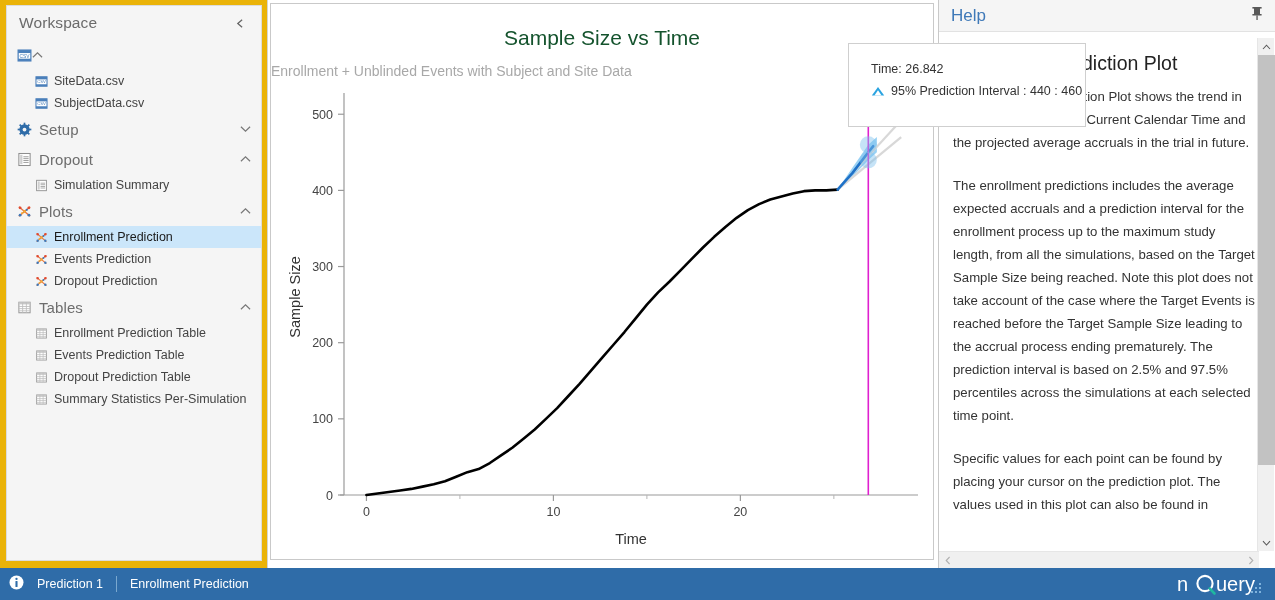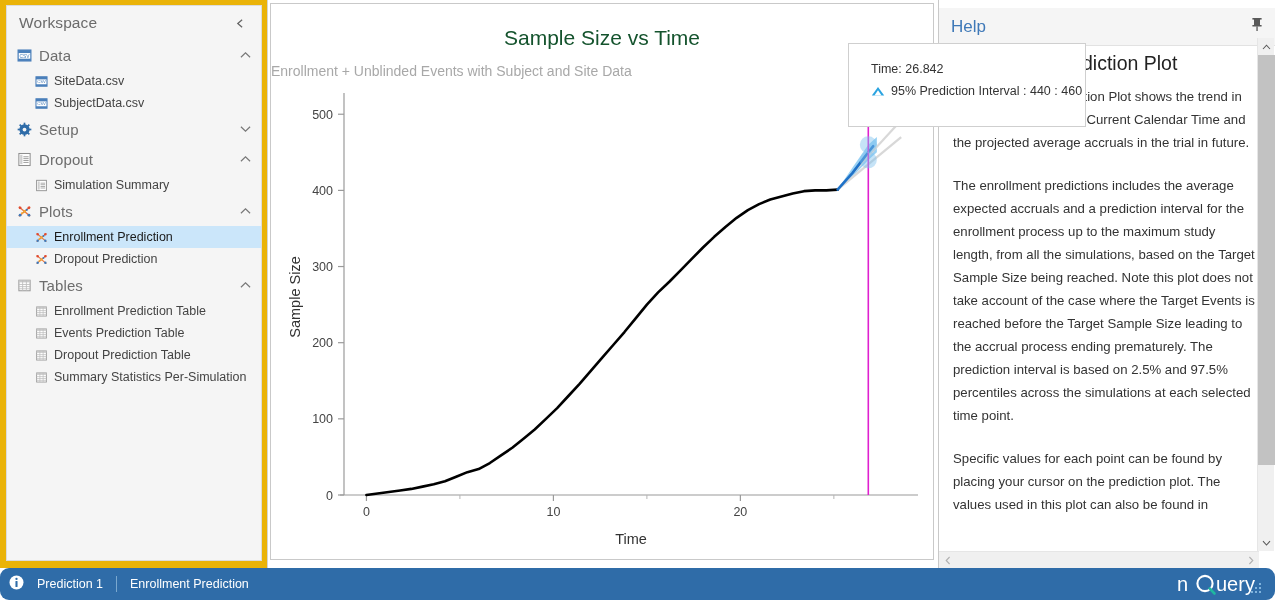--- a/index.html
+++ b/index.html
@@ -101,21 +101,21 @@
   #tt-label { font-size: 12.5px; color: #333; }
 
   
   #help-panel {
     position: absolute; left: 938px; top: 0;
     width: 337px; height: 568px;
     background: #ffffff;
     border-left: 1px solid #c9c9c9;
   }
   #help-header {
-    position: absolute; left: 0; top: 8px; width: 337px; height: 38px;
+    position: absolute; left: 0; top: 0; width: 337px; height: 32px;
     background: #f5f5f5; border-bottom: 1px solid #e2e2e2;
     display: flex; align-items: center; padding: 0 12px;
   }
   #help-title { font-size: 17px; color: #3f79b8; flex: 1; }
   #help-pin { cursor: pointer; display: block; }
   #help-body {
     position: absolute; left: 0; top: 38px;
     width: 337px; height: 513px;
     padding: 6px 18px 0 14px;
     overflow: hidden;
@@ -149,21 +149,20 @@
     width: 17px; height: 17px; display: flex; align-items: center;
     justify-content: center; font-size: 9px; color: #b0b0b0; cursor: pointer;
   }
 
   
   #statusbar {
     position: absolute; left: 0; bottom: 0; width: 1275px; height: 32px;
     background: #2f6ca8;
     display: flex; align-items: center;
     color: #ffffff;
-    border-radius: 9px;
   }
   #sb-info { margin-left: 9px; display: block; }
   #sb-pred {
     font-size: 12.5px; margin-left: 13px; color: #ffffff;
   }
   #sb-sep {
     width: 1px; height: 16px; background: #7aa8cf; margin: 0 13px;
   }
   #sb-plot { font-size: 12.5px; color: #ffffff; }
   #sb-logo {
@@ -188,21 +187,20 @@
       </div>
 
       <div class="tree" id="tree">
           <div class="grp">
             <svg viewBox="0 0 16 16" class="ico">
               <rect x="1.2" y="2.2" width="13.6" height="11.6" fill="#ffffff" stroke="#4a7fba" stroke-width="1.3"></rect>
               <rect x="1.2" y="2.2" width="13.6" height="3.2" fill="#4a7fba"></rect>
               <rect x="1.2" y="11.4" width="13.6" height="2.4" fill="#4a7fba"></rect>
               <text x="8" y="10.3" text-anchor="middle" font-size="5.2" font-family="Liberation Sans, sans-serif" fill="#4a7fba">CSV</text>
             </svg>
-            <span class="glabel">Data</span>
             <span class="chev"><svg viewBox="0 0 12 8" width="11" height="8">
                 <polyline points="1,6.4 6,1.6 11,6.4" fill="none" stroke="#777" stroke-width="1.3"></polyline>
               </svg></span>
           </div>
           <div class="leaf">
             <svg viewBox="0 0 16 16" class="ico small">
               <rect x="1.2" y="2.2" width="13.6" height="11.6" fill="#ffffff" stroke="#4a7fba" stroke-width="1.3"></rect>
               <rect x="1.2" y="2.2" width="13.6" height="3.2" fill="#4a7fba"></rect>
               <rect x="1.2" y="11.4" width="13.6" height="2.4" fill="#4a7fba"></rect>
               <text x="8" y="10.3" text-anchor="middle" font-size="5.2" font-family="Liberation Sans, sans-serif" fill="#4a7fba">CSV</text>
@@ -284,20 +282,34 @@
               <line x1="2" y1="13" x2="14" y2="3" stroke="#e8703a" stroke-width="1.4"></line>
               <circle cx="3.3" cy="4.1" r="1.5" fill="#e04a32"></circle>
               <circle cx="12.7" cy="4.1" r="1.5" fill="#e04a32"></circle>
               <circle cx="8" cy="8" r="1.5" fill="#f0a93a"></circle>
               <circle cx="3.3" cy="11.9" r="1.5" fill="#3f79b8"></circle>
               <circle cx="12.7" cy="11.9" r="1.5" fill="#3f79b8"></circle>
               <circle cx="5.6" cy="9.6" r="1.2" fill="#f0a93a"></circle>
               <circle cx="10.4" cy="6.2" r="1.2" fill="#3f79b8"></circle>
             </svg>
             <span class="llabel">Enrollment Prediction</span>
+          </div>
+          <div class="leaf">
+            <svg viewBox="0 0 16 16" class="ico small">
+              <line x1="2" y1="3" x2="14" y2="13" stroke="#e8703a" stroke-width="1.4"></line>
+              <line x1="2" y1="13" x2="14" y2="3" stroke="#e8703a" stroke-width="1.4"></line>
+              <circle cx="3.3" cy="4.1" r="1.5" fill="#e04a32"></circle>
+              <circle cx="12.7" cy="4.1" r="1.5" fill="#e04a32"></circle>
+              <circle cx="8" cy="8" r="1.5" fill="#f0a93a"></circle>
+              <circle cx="3.3" cy="11.9" r="1.5" fill="#3f79b8"></circle>
+              <circle cx="12.7" cy="11.9" r="1.5" fill="#3f79b8"></circle>
+              <circle cx="5.6" cy="9.6" r="1.2" fill="#f0a93a"></circle>
+              <circle cx="10.4" cy="6.2" r="1.2" fill="#3f79b8"></circle>
+            </svg>
+            <span class="llabel">Events Prediction</span>
           </div>
           <div class="leaf">
             <svg viewBox="0 0 16 16" class="ico small">
               <line x1="2" y1="3" x2="14" y2="13" stroke="#e8703a" stroke-width="1.4"></line>
               <line x1="2" y1="13" x2="14" y2="3" stroke="#e8703a" stroke-width="1.4"></line>
               <circle cx="3.3" cy="4.1" r="1.5" fill="#e04a32"></circle>
               <circle cx="12.7" cy="4.1" r="1.5" fill="#e04a32"></circle>
               <circle cx="8" cy="8" r="1.5" fill="#f0a93a"></circle>
               <circle cx="3.3" cy="11.9" r="1.5" fill="#3f79b8"></circle>
               <circle cx="12.7" cy="11.9" r="1.5" fill="#3f79b8"></circle>

